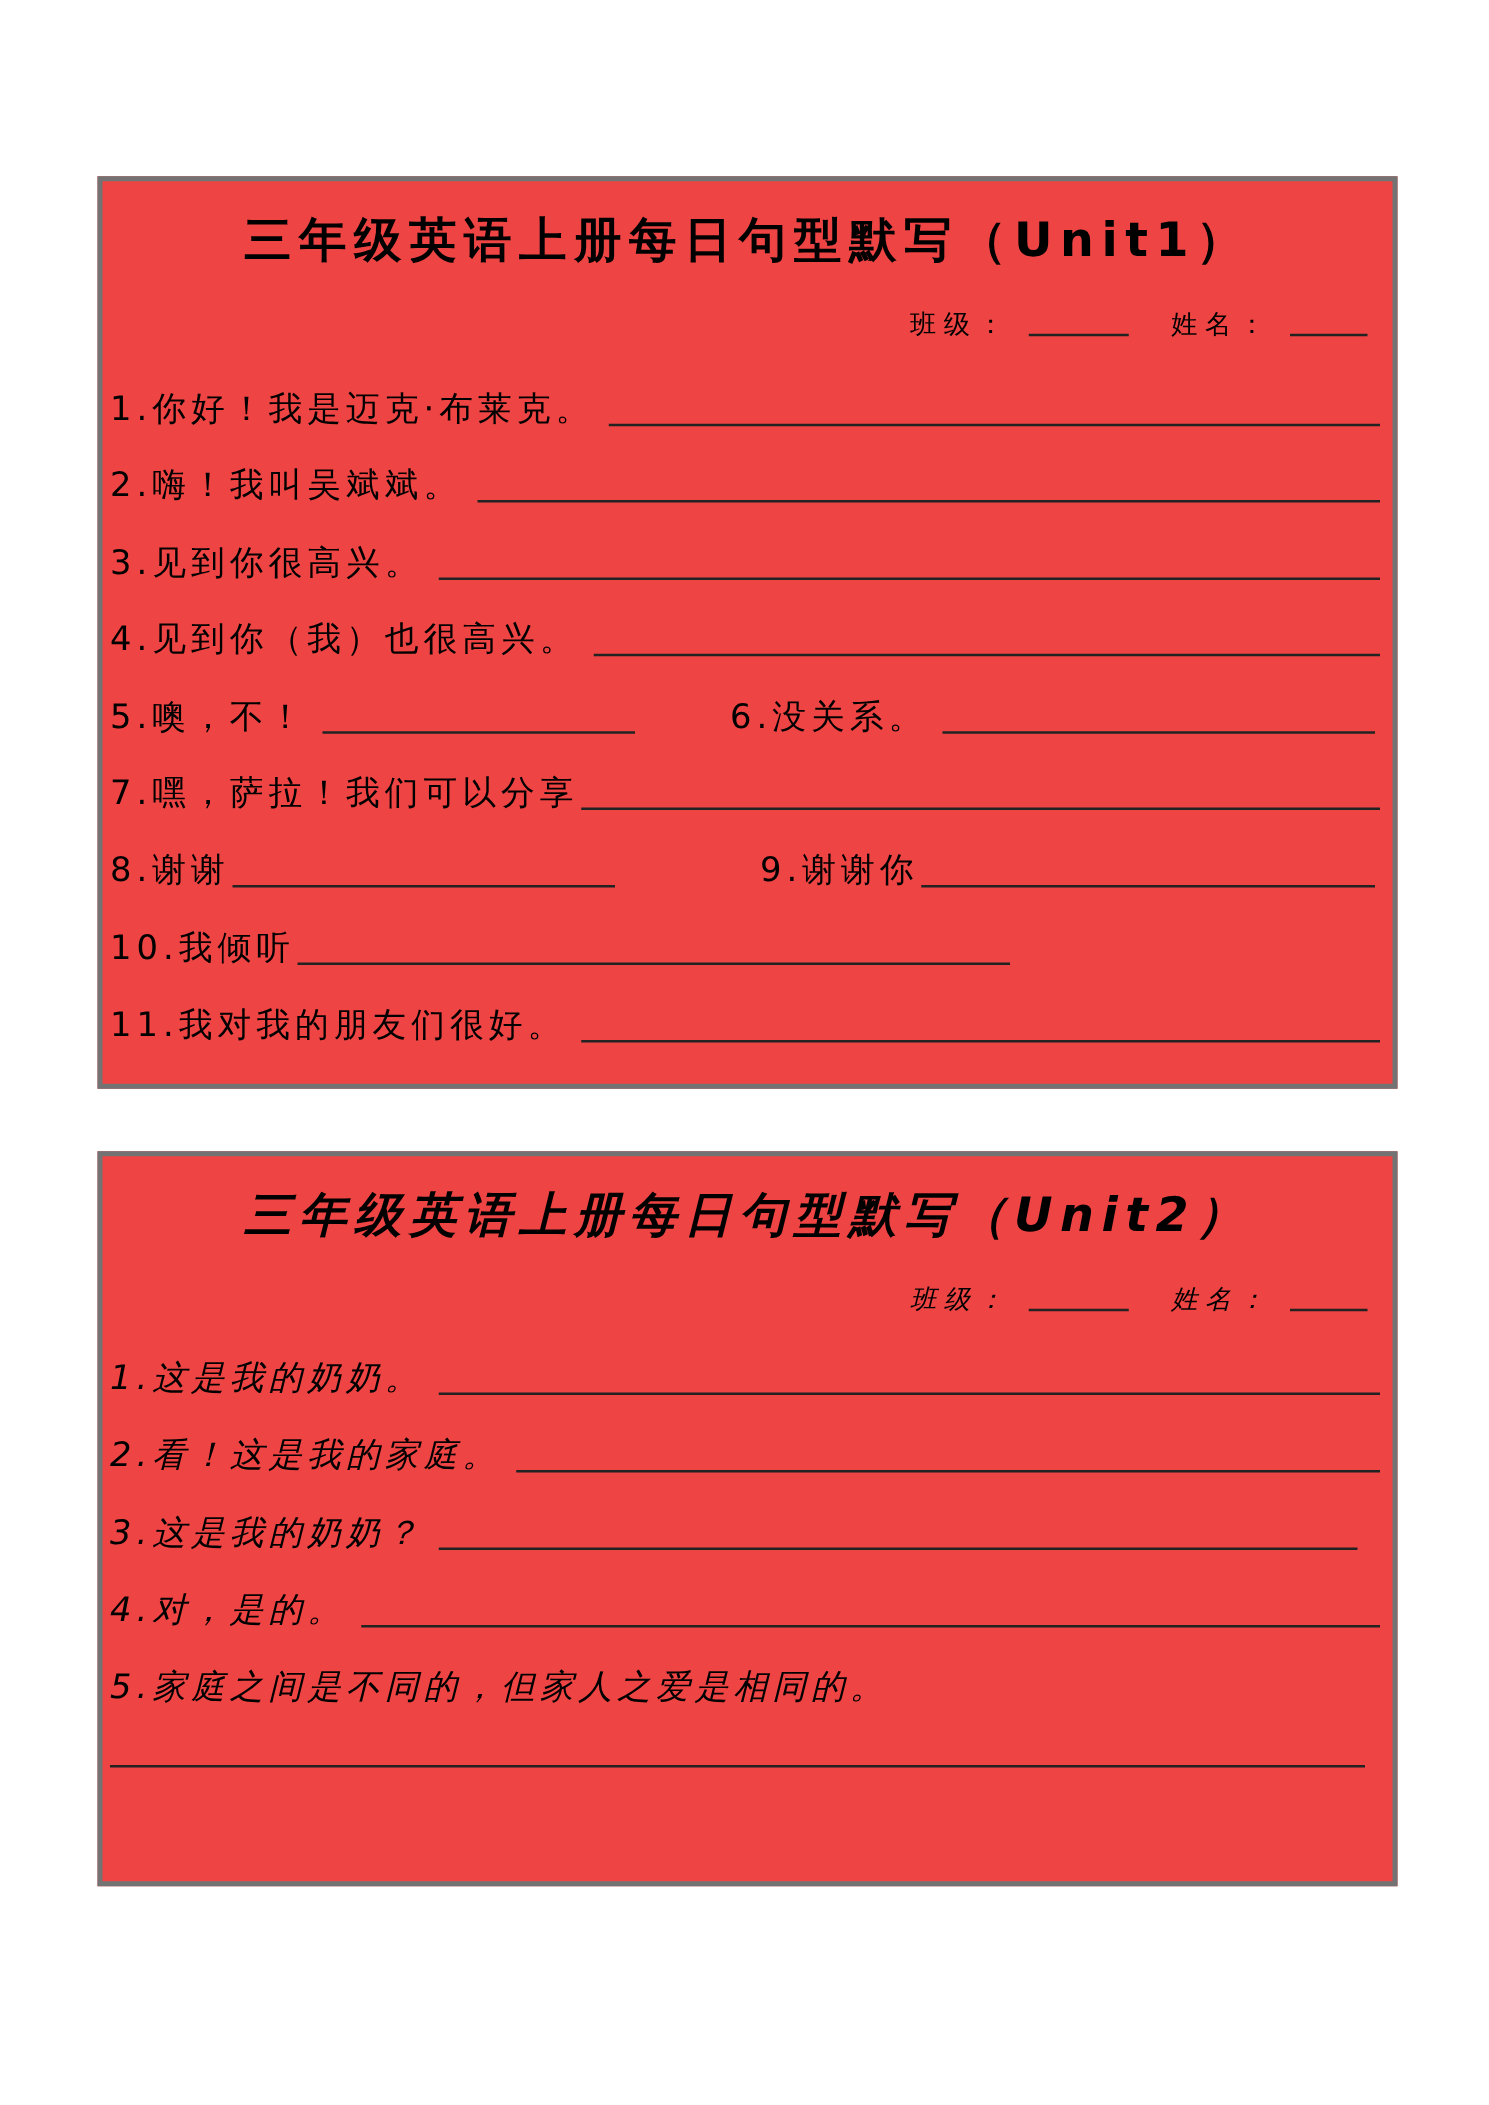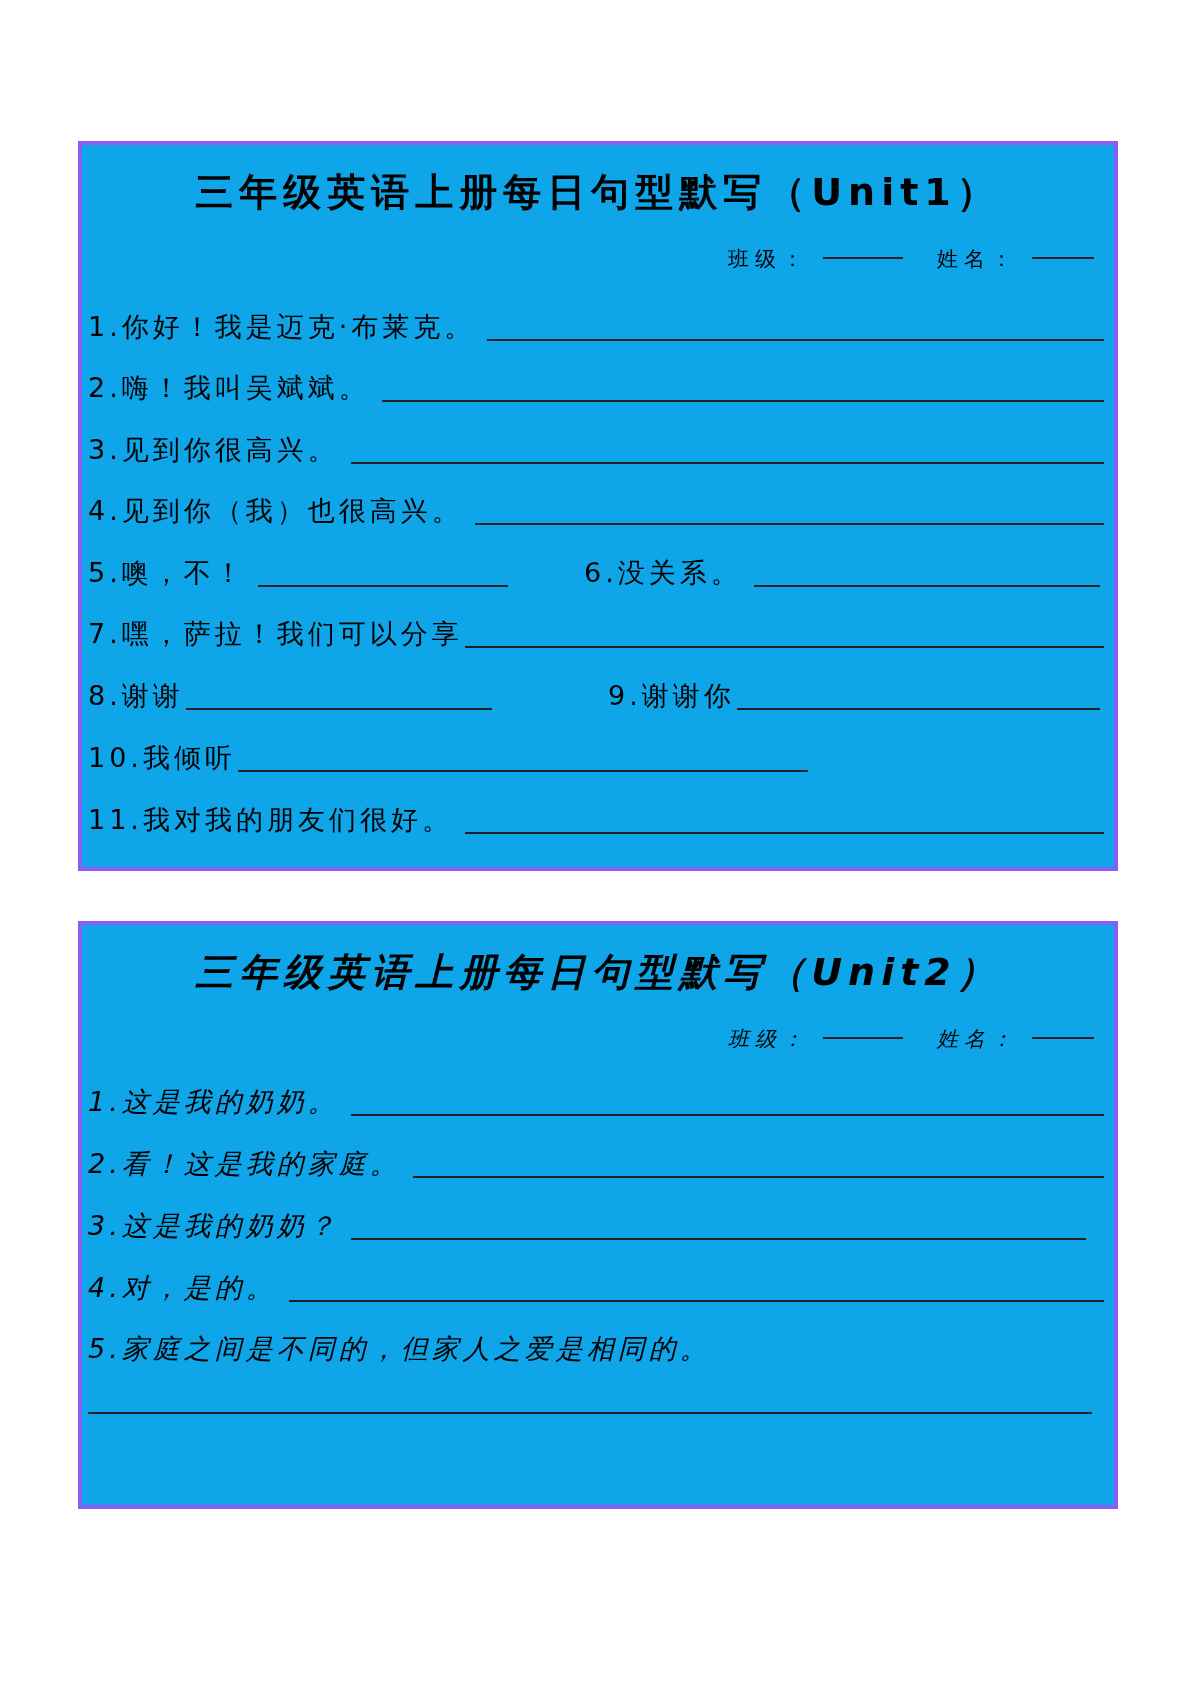--- a/index.html
+++ b/index.html
@@ -1,22 +1,22 @@
 <!DOCTYPE html>
 <html><head>
 <meta charset="utf-8">
 <style>
   html, body { margin:0; padding:0; background:#ffffff; }
   body { width:1191px; height:1684px; position:relative; overflow:hidden;
          font-family:"DejaVu Sans", "Liberation Sans", sans-serif; color:#000; }
-  .box { position:absolute; left:78px; width:1032px; border:4px solid #8b5cf6; box-sizing:content-box; background:#0ea5e9; }
+  .box { position:absolute; left:78px; width:1032px; border:4px solid #737373; box-sizing:content-box; background:#ef4444; }
   #box1 { top:141px; height:722px; }
   #box2 { top:921px; height:580px;font-style:italic; }
   .title { position:absolute; left:0; right:0; text-align:center; font-size:38px; font-weight:bold; letter-spacing:6px; }
-  .meta { position:absolute; right:20px; font-size:21px; display:flex; align-items:center; }
+  .meta { position:absolute; right:20px; font-size:21px; display:flex; align-items:flex-end; }
   .meta .lbl { letter-spacing:6px; }
   .meta .blank { display:inline-block; border-bottom:2px solid #222; height:1px; margin:0 34px 4px 14px; }
   .meta .blank.w1 { width:80px; }
   .meta .blank.w2 { width:62px; margin-right:0; }
   .row { position:absolute; left:6px; right:10px; height:40px; display:flex; align-items:flex-end; font-size:27px; }
   .row .q { white-space:nowrap; letter-spacing:4px; }
   .line { flex:1; border-bottom:2px solid #222; margin-left:12px; margin-bottom:4px; height:1px; }
   .seg { display:flex; align-items:flex-end; }
   .fixed-line { border-bottom:2px solid #222; margin-bottom:4px; height:1px; margin-left:12px; }
   .full-line { position:absolute; left:6px; border-bottom:2px solid #222; height:1px; }

